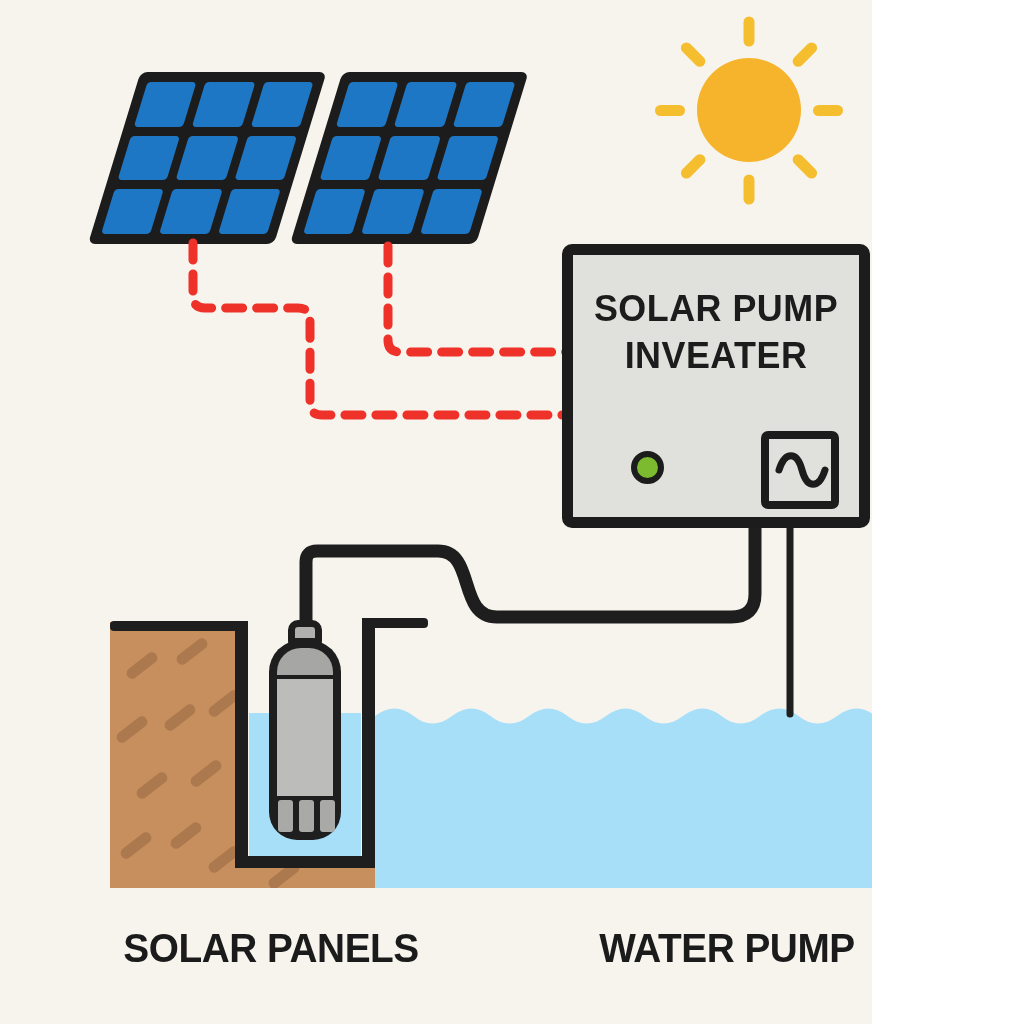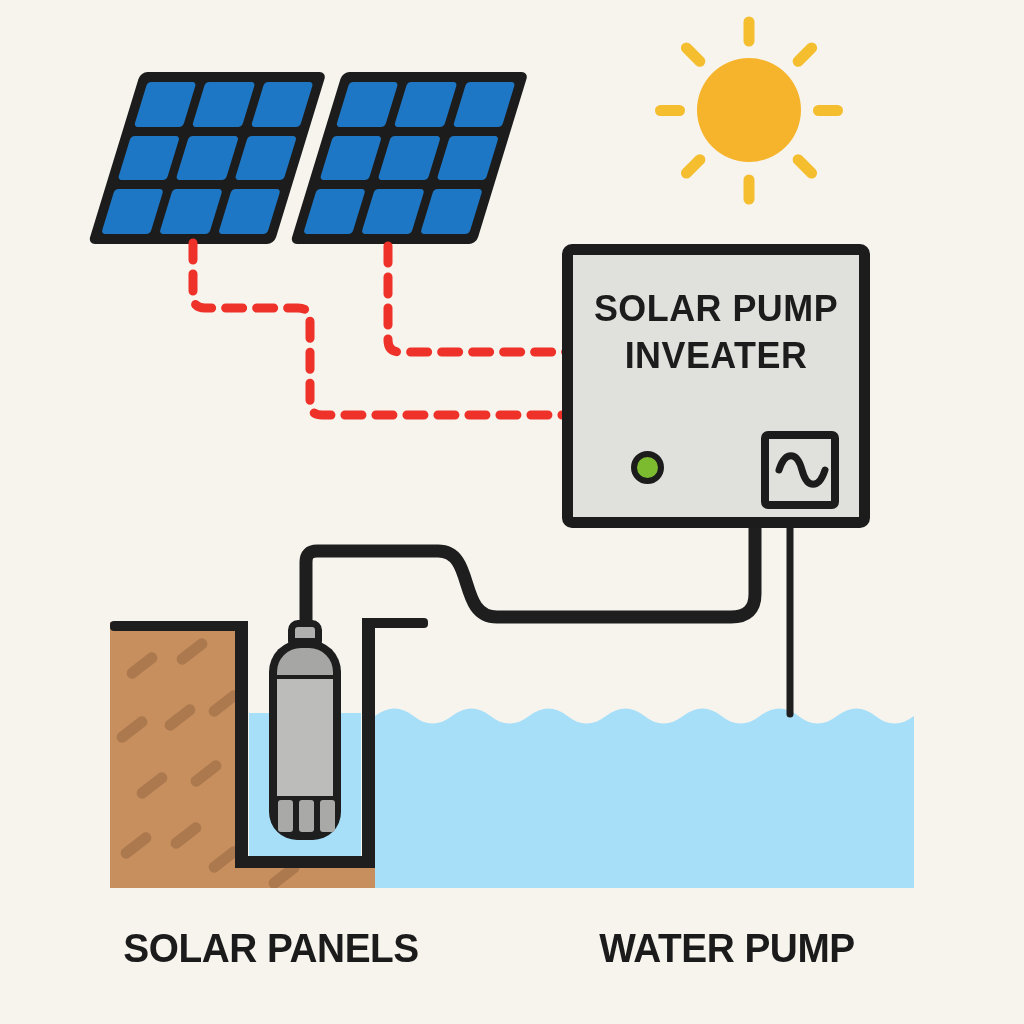--- a/index.html
+++ b/index.html
@@ -1,17 +1,17 @@
 <!DOCTYPE html>
 <html><head>
 <meta charset="utf-8">
 <style>
   html,body{margin:0;padding:0;}
   #canvas{
-    position:relative;width:1024px;height:1024px;overflow:hidden;
+    position:relative;width:872px;height:1024px;overflow:hidden;
     background:#F7F4EE;
     font-family:"Liberation Sans", sans-serif;
   }
   .abs{position:absolute;}
 
   
   .sun-circle{
     left:697px;top:58px;width:104px;height:104px;border-radius:50%;
     background:#F6B42C;
   }

